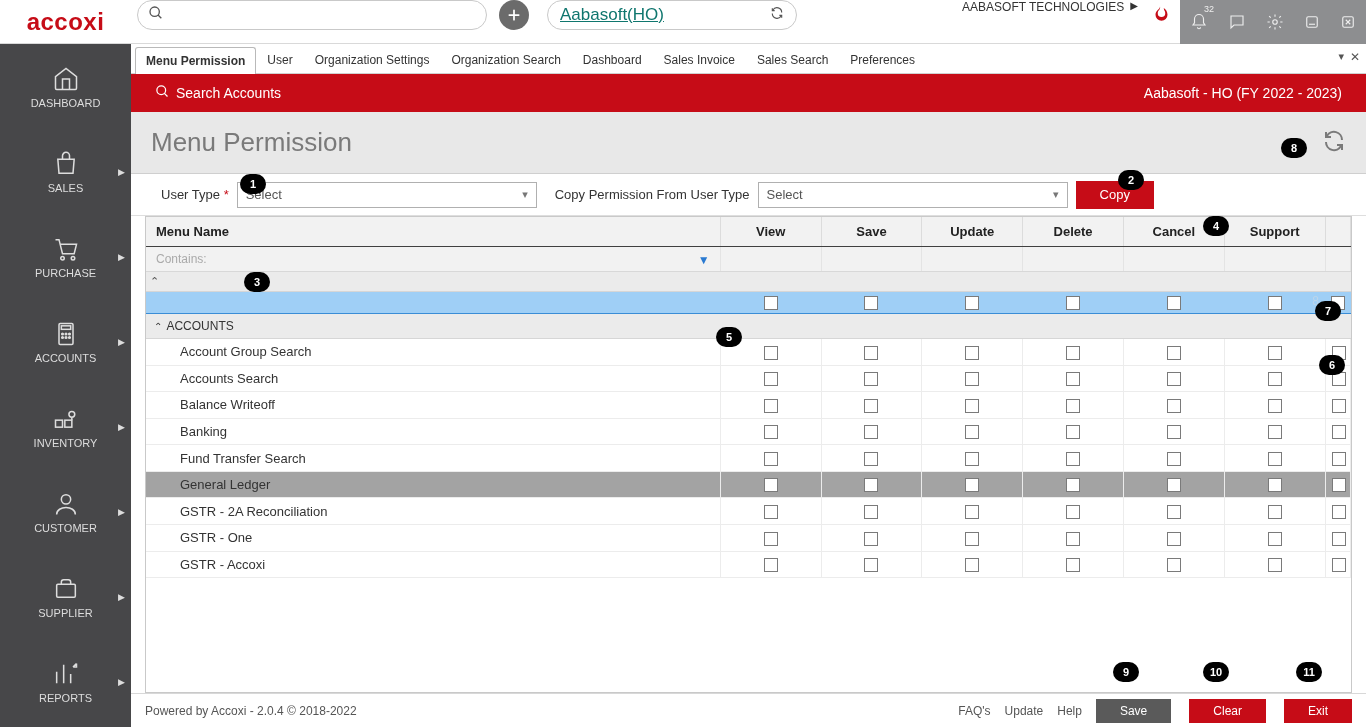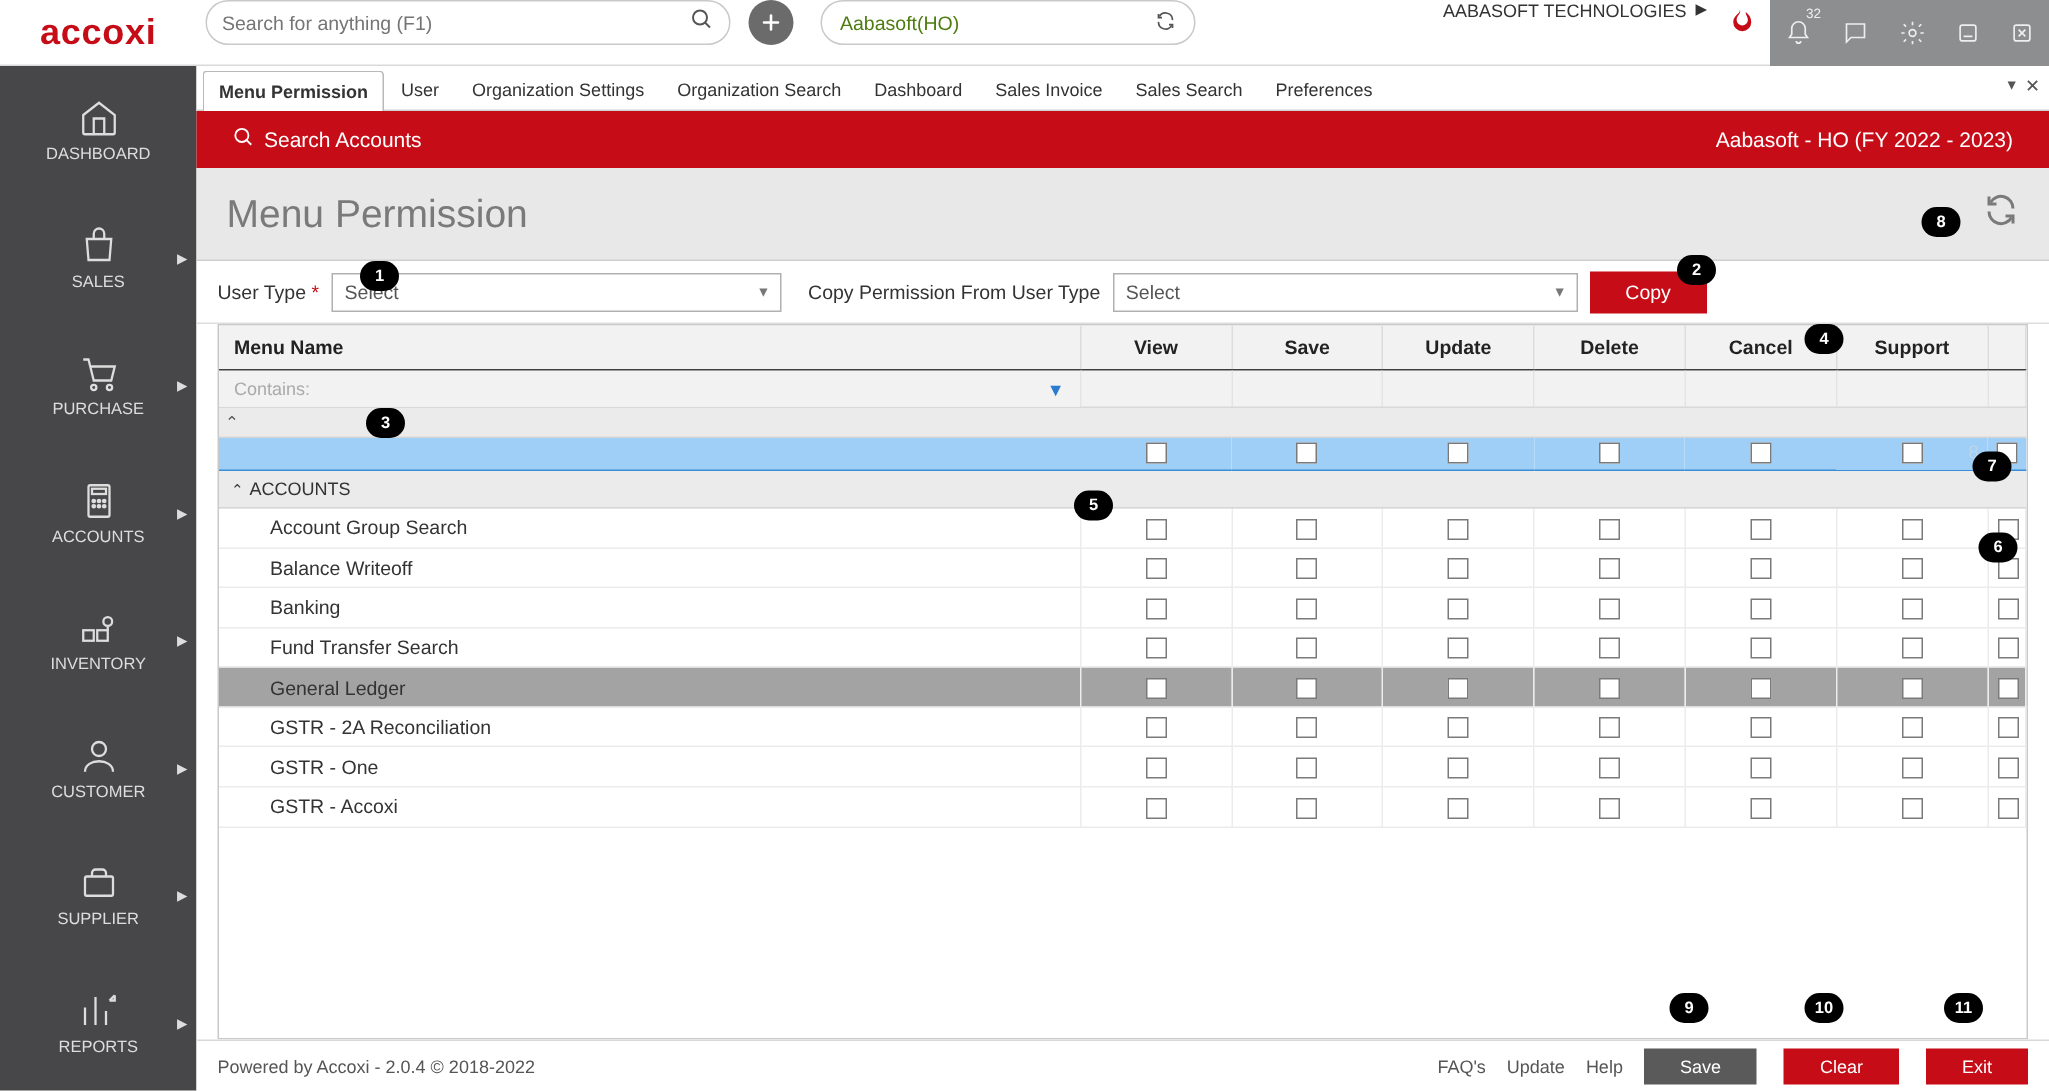--- a/index.html
+++ b/index.html
@@ -6,21 +6,21 @@
   html,body{width:1366px;height:727px;overflow:hidden;background:#fff;}
   
   .topbar{height:44px;display:flex;background:#fff;border-bottom:1px solid #d9d9d9;}
   .logo{width:131px;height:44px;display:flex;align-items:center;justify-content:center;}
   .logo span{font-size:24px;font-weight:700;color:#c60c17;letter-spacing:0.5px;}
   .search-wrap{flex:0 0 350px;height:30px;margin-left:6px;border:1px solid #c9c9c9;border-radius:15px;display:flex;align-items:center;padding:0 10px;background:#fff;}
   .search-wrap input{flex:1;border:none;outline:none;font-size:13px;color:#666;}
   .plus-btn{width:30px;height:30px;border-radius:50%;background:#6b6b6b;margin-left:12px;display:flex;align-items:center;justify-content:center;cursor:pointer;}
   .plus-btn svg{fill:#fff;}
   .org-pill{flex:0 0 250px;height:30px;margin-left:18px;border:1px solid #c9c9c9;border-radius:15px;display:flex;align-items:center;padding:0 12px;background:#fff;justify-content:space-between;}
-  .org-pill span{font-size:13px;color:#4d7c0f;}
+  .org-pill span{font-size:17px;color:#0f766e;text-decoration:underline;}
   .spacer{flex:1;}
   .company-name{font-size:12px;color:#333;margin-right:6px;}
   .flame{width:28px;height:28px;border-radius:50%;background:#fff;display:flex;align-items:center;justify-content:center;margin-right:6px;}
   .systray{display:flex;align-items:center;height:44px;background:#8d8e90;}
   .systray .ic{width:38px;height:44px;display:flex;align-items:center;justify-content:center;position:relative;color:#eee;}
   .systray .ic svg{stroke:#eee;}
   .badge-n{position:absolute;top:4px;right:4px;font-size:9px;color:#eee;}
   .winbtns{display:flex;background:#8d8e90;height:44px;}
   .winbtns .wb{width:36px;height:44px;display:flex;align-items:center;justify-content:center;color:#eee;}
   
@@ -33,21 +33,21 @@
   .tabstrip{height:30px;background:#fff;border-bottom:1px solid #d0d0d0;display:flex;align-items:flex-end;padding-left:4px;position:relative;}
   .tab{padding:6px 10px;font-size:12px;color:#333;border:1px solid transparent;border-bottom:none;cursor:pointer;}
   .tab.active{border-color:#b9b9b9;background:#fff;font-weight:600;border-top-left-radius:3px;border-top-right-radius:3px;position:relative;top:1px;background:#fff;}
   .tab-close{position:absolute;right:6px;top:6px;display:flex;gap:6px;color:#555;}
   .redband{height:38px;background:#c60c17;display:flex;align-items:center;color:#fff;padding:0 24px;justify-content:space-between;font-size:14px;}
   .redband .l{display:flex;align-items:center;gap:6px;}
   .titlearea{height:62px;background:#e8e8e8;display:flex;align-items:center;padding:0 20px;justify-content:space-between;position:relative;border-bottom:1px solid #cfcfcf;}
   .titlearea h1{font-size:26px;font-weight:400;color:#7a7a7a;}
   .refresh{color:#7a7a7a;}
   .filterbar{height:42px;background:#fff;display:flex;align-items:center;padding:0 14px;border-bottom:1px solid #dedede;position:relative;gap:8px;}
-  .filterbar label{font-size:13px;color:#333;}
+  .filterbar label{font-size:13px;color:#333;margin-left:16px;}
   .req{color:#c60c17;}
   .sel{height:26px;border:1px solid #b0b0b0;display:flex;align-items:center;padding:0 8px;font-size:13px;color:#555;justify-content:space-between;cursor:pointer;background:#fff;}
   .sel .dd{color:#777;font-size:11px;}
   .copy-btn{height:28px;padding:0 24px;background:#c60c17;color:#fff;font-size:13px;border:none;cursor:pointer;}
   
   .gridwrap{flex:1;display:flex;flex-direction:column;background:#fff;padding:0 14px 0 5px;overflow:hidden;}
   .grid{border:1px solid #c9c9c9;flex:1;display:flex;flex-direction:column;overflow:hidden;margin-left:9px;}
   thead th{background:#f2f2f2;font-size:13px;font-weight:700;color:#222;border-right:1px solid #dcdcdc;border-bottom:1px solid #404040;padding:7px 6px;text-align:center;}
   thead th:first-child{text-align:left;padding-left:10px;}
   .filter-row td{background:#f2f2f2;border-right:1px solid #e4e4e4;border-bottom:1px solid #d8d8d8;padding:5px 6px;font-size:12px;color:#aaa;}
@@ -75,21 +75,20 @@
   .layer{position:absolute;top:44px;left:131px;width:1235px;height:683px;pointer-events:none;}
 </style>
 </head>
 <body>
 
 <div class="topbar">
   <div class="logo">
       <span>accoxi</span>
     </div>
   <div class="search-wrap">
-    <input placeholder="Search for anything (F1)" style="">
     <span>
       <svg width="16" height="16" viewBox="0 0 24 24" fill="none" stroke="#555" stroke-width="2">
           <circle cx="10" cy="10" r="7"></circle>
           <line x1="20" y1="20" x2="15" y2="15"></line>
         </svg>
     </span>
   </div>
   <div class="plus-btn">
     <svg width="14" height="14" viewBox="0 0 24 24">
         <path d="M12 4v16M4 12h16" stroke="#fff" stroke-width="3" stroke-linecap="round"></path>
@@ -335,20 +334,30 @@
               <td>Account Group Search</td>
               <td style="text-align: center;"><span class="cb"></span></td>
               <td style="text-align: center;"><span class="cb"></span></td>
               <td style="text-align: center;"><span class="cb"></span></td>
               <td style="text-align: center;"><span class="cb"></span></td>
               <td style="text-align: center;"><span class="cb"></span></td>
               <td style="text-align: center;"><span class="cb"></span></td>
               <td style="text-align: center;"><span class="cb"></span></td>
             </tr>
             <tr class="data">
+              <td>Accounts Search</td>
+              <td style="text-align: center;"><span class="cb"></span></td>
+              <td style="text-align: center;"><span class="cb"></span></td>
+              <td style="text-align: center;"><span class="cb"></span></td>
+              <td style="text-align: center;"><span class="cb"></span></td>
+              <td style="text-align: center;"><span class="cb"></span></td>
+              <td style="text-align: center;"><span class="cb"></span></td>
+              <td style="text-align: center;"><span class="cb"></span></td>
+            </tr>
+            <tr class="data">
               <td>Balance Writeoff</td>
               <td style="text-align: center;"><span class="cb"></span></td>
               <td style="text-align: center;"><span class="cb"></span></td>
               <td style="text-align: center;"><span class="cb"></span></td>
               <td style="text-align: center;"><span class="cb"></span></td>
               <td style="text-align: center;"><span class="cb"></span></td>
               <td style="text-align: center;"><span class="cb"></span></td>
               <td style="text-align: center;"><span class="cb"></span></td>
             </tr>
             <tr class="data">

